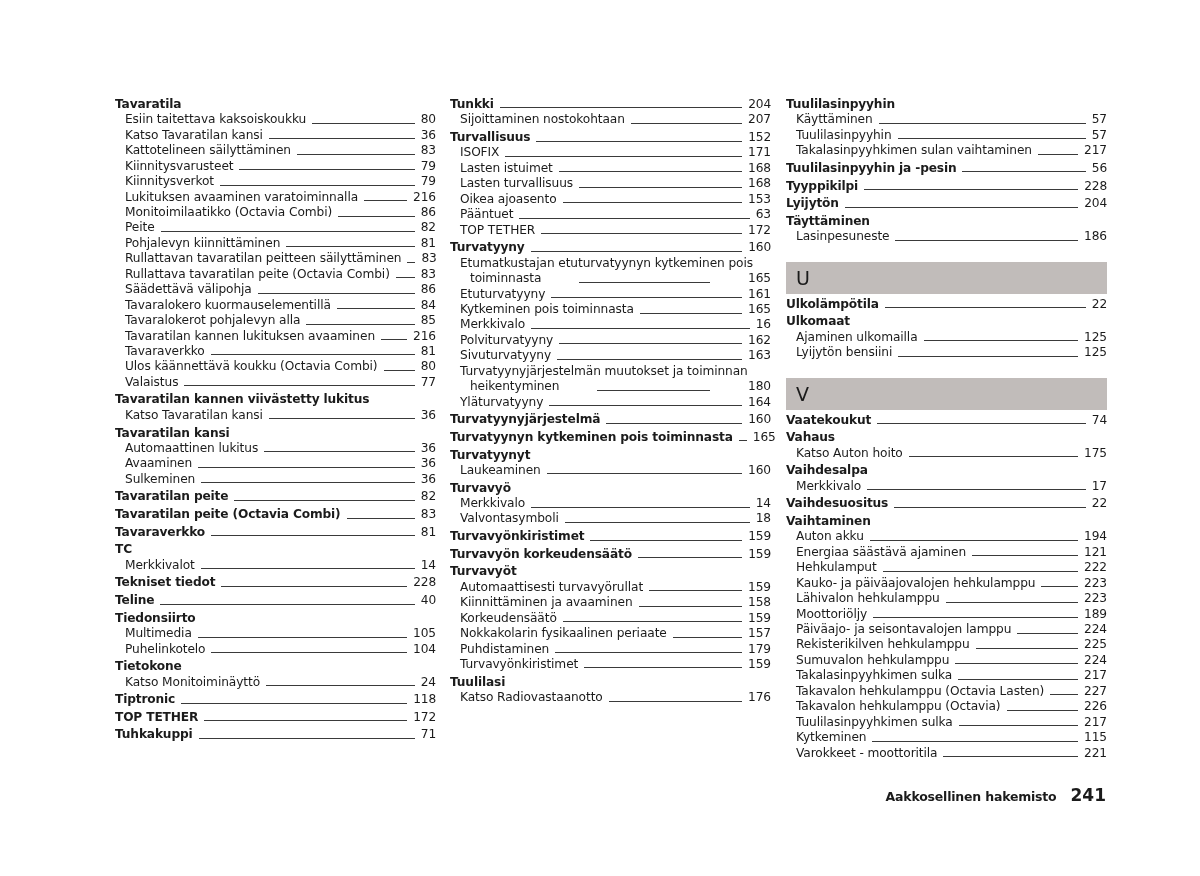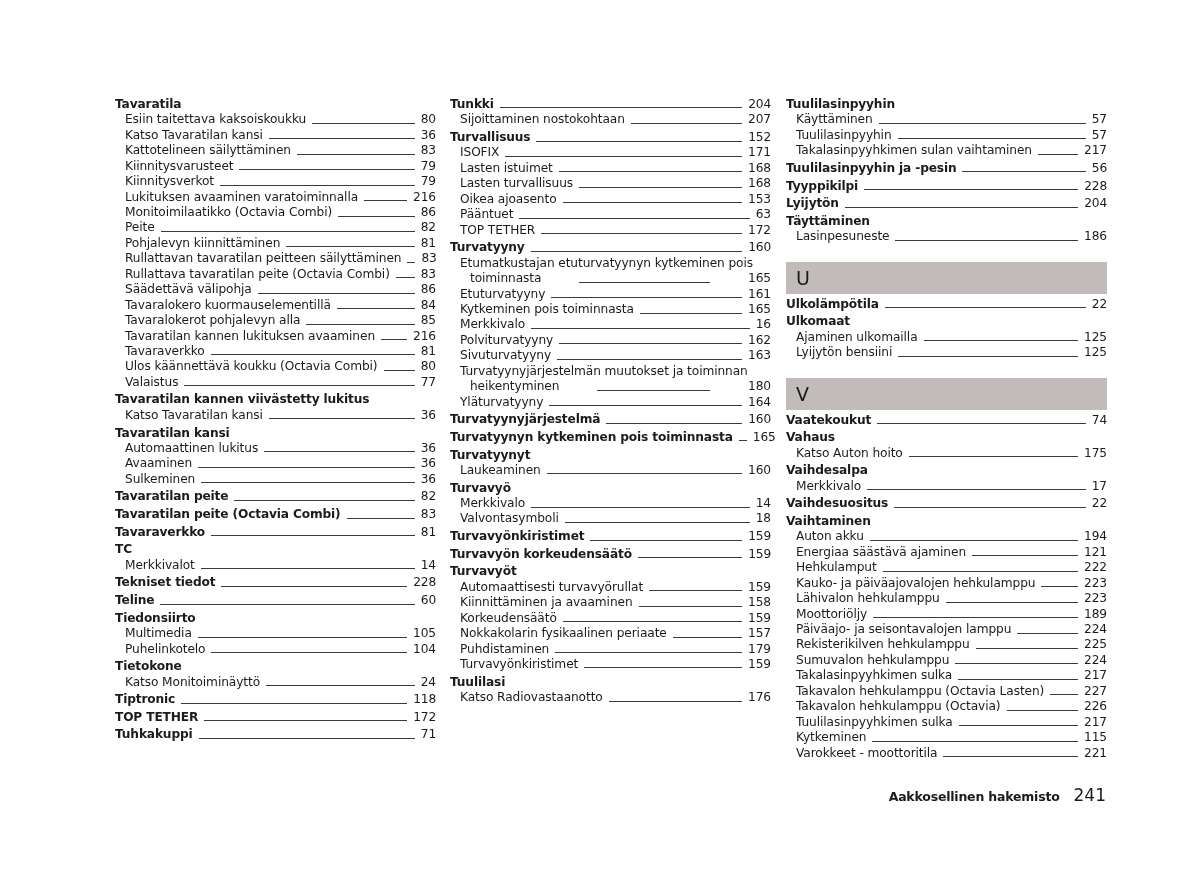--- a/index.html
+++ b/index.html
@@ -15,21 +15,21 @@
   .col > .line.main:first-child { margin-top: 0; }
   .line.sub { padding-left: 10px; letter-spacing: -0.1px; }
   .line.cont { padding-left: 20px; letter-spacing: -0.1px; gap: 32px; }
   .line .label { flex: 0 0 auto; }
   .line .leader { flex: 1 1 auto; border-bottom: 1px solid #3a3a3a; margin: 0 6px 4px 6px; height: 0; min-width: 8px; }
   .line .page { flex: 0 0 auto; font-weight: normal; text-align: right; min-width: 14px; }
   .band { height: 32px; background: #c1bcba; margin-top: 17px; margin-bottom: 3px;
           display: flex; align-items: center; padding-left: 10px; font-size: 19px; color: #1b1b1b; }
   .footer { position: absolute; top: 785px; right: 94px; display: flex; align-items: baseline; gap: 14px; }
   .footer .title { font-size: 12.5px; font-weight: bold; letter-spacing: -0.2px; }
-  .footer .num { font-size: 17px; font-weight: normal; }
+  .footer .num { font-size: 17px; font-weight: bold; }
 </style>
 </head>
 <body>
 
 <div id="col1" class="col">
     <div class="line main nopage">
       <span class="label">Tavaratila</span>
     </div>
     <div class="line sub">
       <span class="label">Esiin taitettava kaksoiskoukku</span>
@@ -171,21 +171,21 @@
       <span class="page">14</span>
     </div>
     <div class="line main">
       <span class="label">Tekniset tiedot</span>
       <span class="leader"></span>
       <span class="page">228</span>
     </div>
     <div class="line main">
       <span class="label">Teline</span>
       <span class="leader"></span>
-      <span class="page">60</span>
+      <span class="page">40</span>
     </div>
     <div class="line main nopage">
       <span class="label">Tiedonsiirto</span>
     </div>
     <div class="line sub">
       <span class="label">Multimedia</span>
       <span class="leader"></span>
       <span class="page">105</span>
     </div>
     <div class="line sub">

